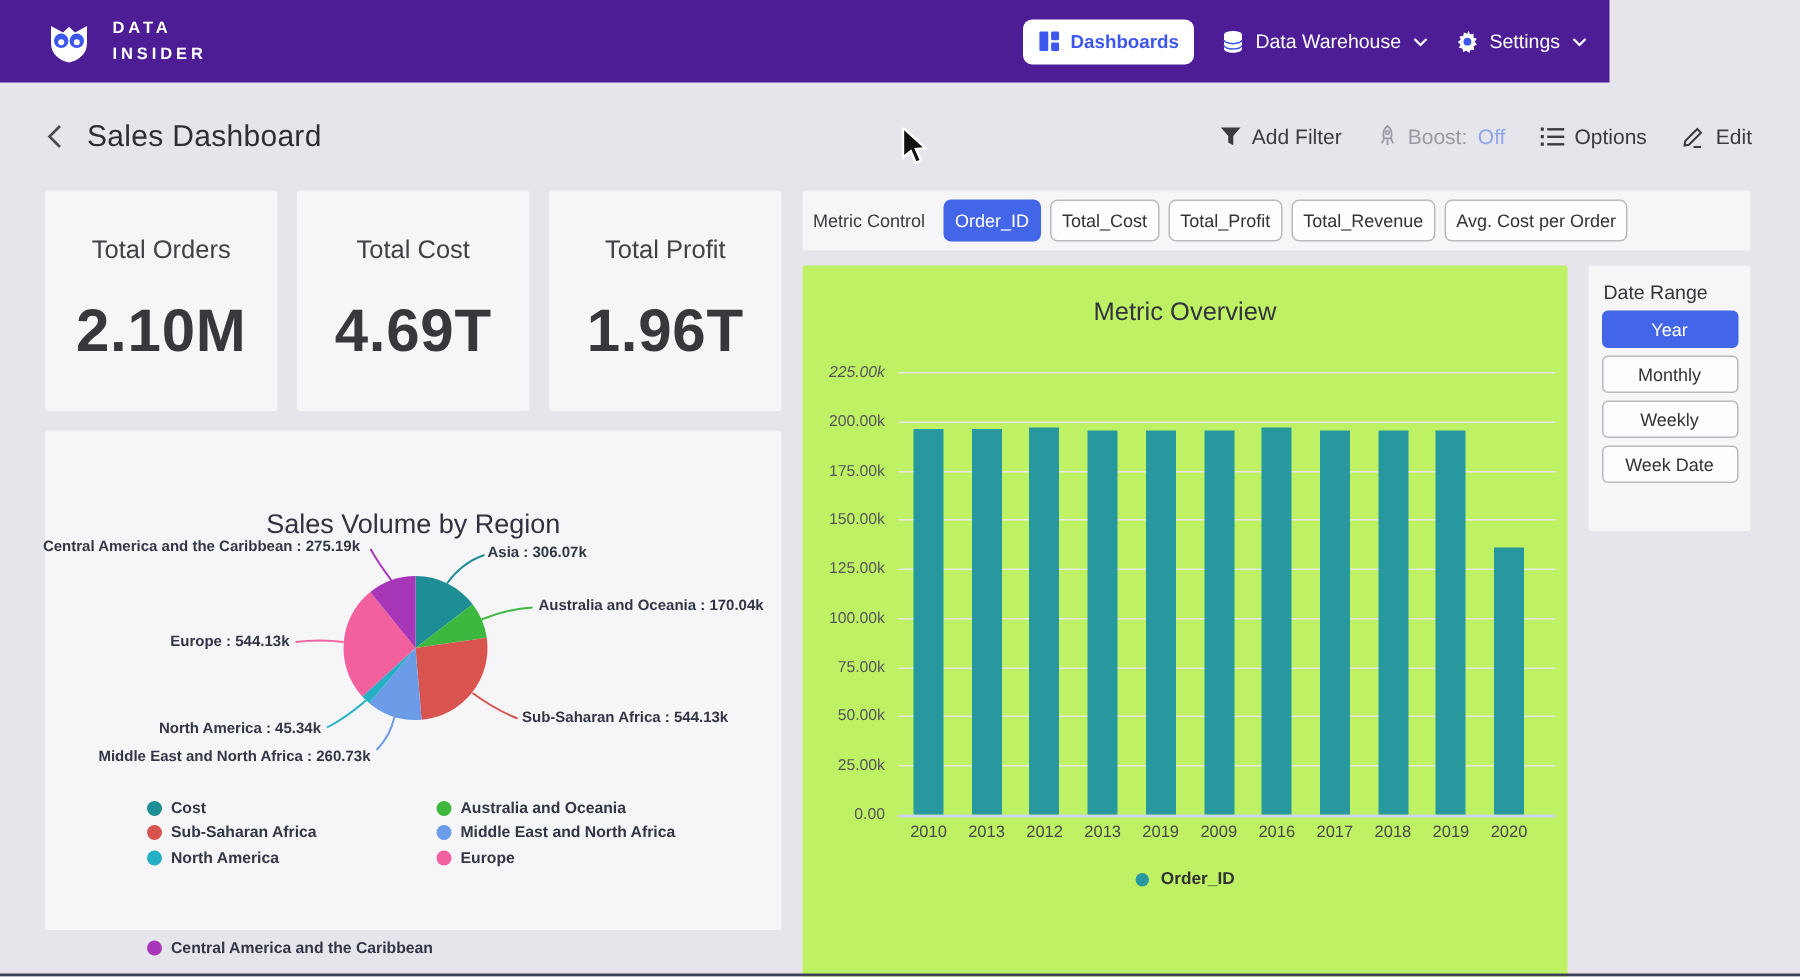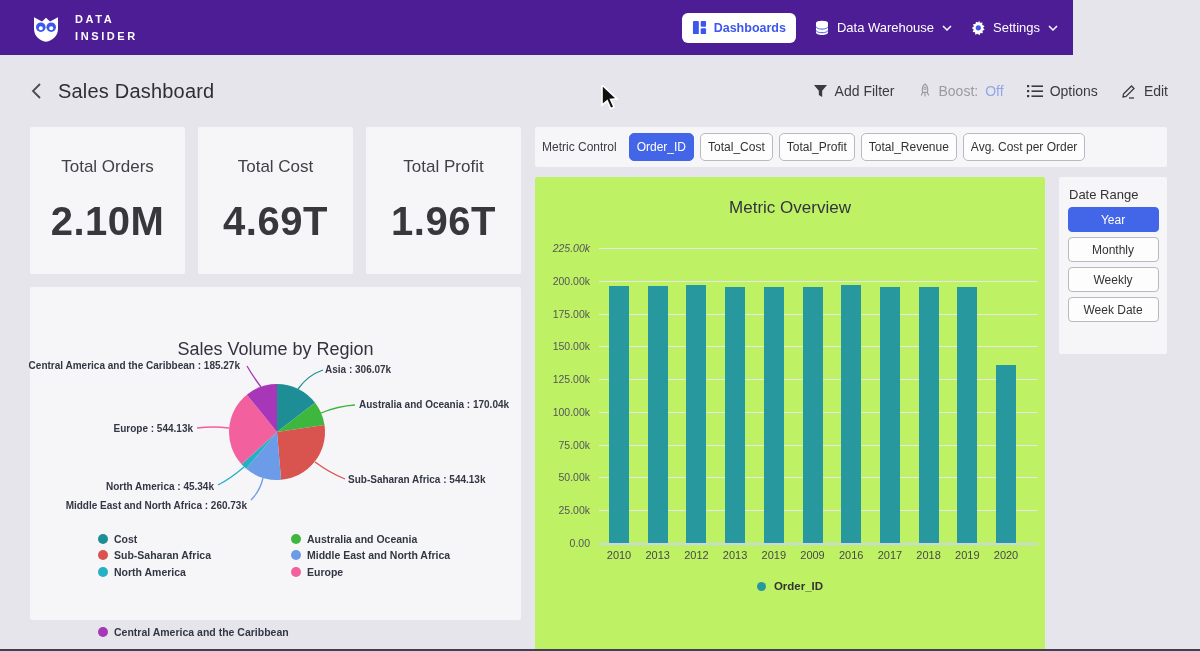--- a/index.html
+++ b/index.html
@@ -260,21 +260,21 @@
       <path d="M 247 145 L 216.84544012980922 107.65428379271488 A 48 48 0 0 1 247.00000000000009 97 Z" fill="#a737b8"></path>
       <path d="M231 100 Q222 88 217 79" fill="none" stroke="#a737b8" stroke-width="1.3"></path>
     </svg>
   <div id="pie-callouts">
       <div class="callout" style="top: 82px; left: 295px;">Asia : 306.07k</div>
       <div class="callout" style="top: 117px; left: 329px;">Australia and Oceania : 170.04k</div>
       <div class="callout" style="top: 192px; left: 318px;">Sub-Saharan Africa : 544.13k</div>
       <div class="callout" style="top: 218px; right: 274px;">Middle East and North Africa : 260.73k</div>
       <div class="callout" style="top: 199px; right: 307px;">North America : 45.34k</div>
       <div class="callout" style="top: 141px; right: 328px;">Europe : 544.13k</div>
-      <div class="callout" style="top: 78px; right: 281px;">Central America and the Caribbean : 185.27k</div>
+      <div class="callout" style="top: 78px; right: 281px;">Central America and the Caribbean : 275.19k</div>
     </div>
   <div id="pie-legend">
       <div class="pleg" style="left: 68px; top: 252px;">
         <span class="dot" style="background: rgb(30, 142, 150);"></span>
         <span class="lbl">Cost</span>
       </div>
       <div class="pleg" style="left: 68px; top: 268.3px;">
         <span class="dot" style="background: rgb(217, 83, 79);"></span>
         <span class="lbl">Sub-Saharan Africa</span>
       </div>

